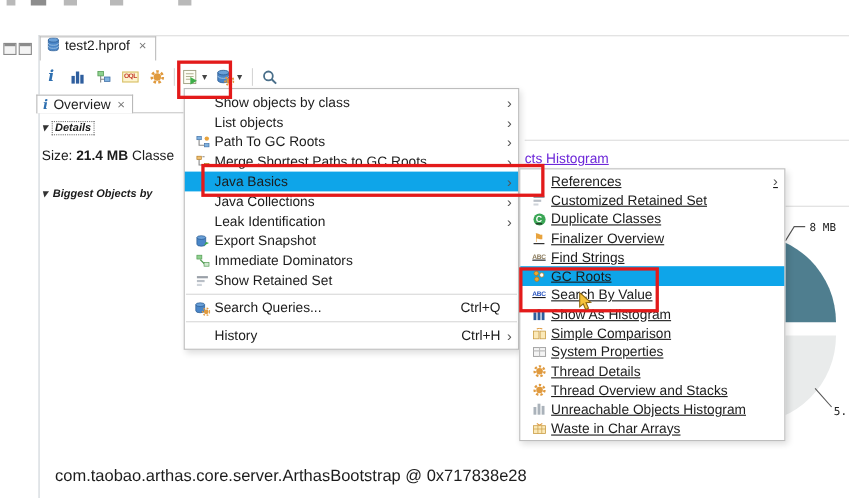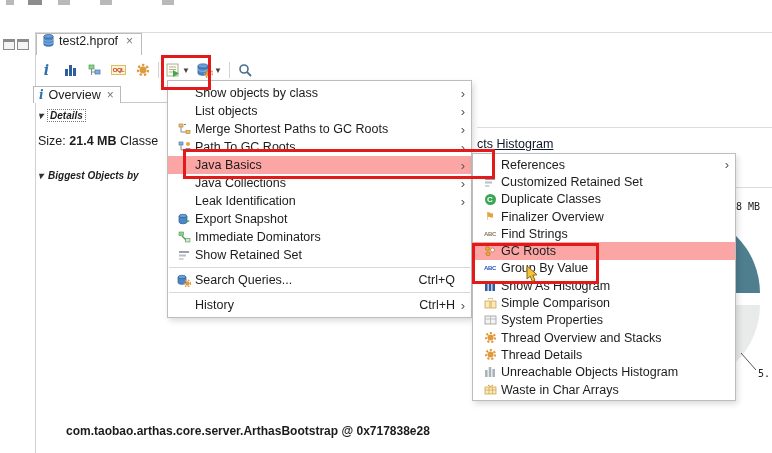--- a/index.html
+++ b/index.html
@@ -31,48 +31,48 @@
           background:#fdf4cf;border:1px solid #d8c06a;padding:1px 1px;}
   .gl-oql::after{content:"OQL";}
 
   
   .vtab{position:absolute;left:33px;top:86px;height:16px;display:flex;align-items:center;gap:5px;
         padding:0 6px 0 5px;background:#fff;border:1px solid #b9b9b9;border-bottom:none;font-size:12.5px;}
   .sec-head{position:absolute;font-weight:bold;font-size:10px;display:flex;align-items:center;gap:5px;font-style:italic;}
   .tri::before{content:"▾";font-size:10px;color:#333;}
   .focus-box{outline:1px dotted #777;padding:0 2px;}
   .size-line{position:absolute;font-size:12.5px;}
-  .blue-link{color:#0f172a;font-size:12.5px;}
+  .blue-link{color:#6d28d9;font-size:12.5px;}
 
   
   .menu{position:absolute;background:#fff;border:1px solid #bdbdbd;
         box-shadow:2px 3px 6px rgba(0,0,0,.14);box-sizing:border-box;}
   #main-menu{left:167px;top:80px;width:305px;padding:3px 0;z-index:10;}
-  #sub-menu{left:472px;top:153px;width:264px;padding:2px 0;z-index:11;}
+  #sub-menu{left:472px;top:153px;width:242px;padding:2px 0;z-index:11;text-decoration:underline;}
   .mi{display:flex;align-items:center;height:18px;font-size:12.5px;white-space:nowrap;cursor:default;}
   #sub-menu .mi{height:17.3px;}
-  .mi.hl{background:#fca5a5;}
+  .mi.hl{background:#0ea5e9;}
   .mico{width:22px;margin-left:5px;display:flex;align-items:center;justify-content:center;flex:0 0 22px;}
   #sub-menu .mico{margin-left:6px;}
   .mlabel{flex:1;}
   .msc{margin-right:0;}
   .marrow{width:16px;flex:0 0 16px;text-align:center;color:#555;}
   .marrow.has::after{content:"›";font-size:13px;}
   .msep{height:1px;background:#d8d8d8;margin:3px 1px;}
   .txt-ic{font-size:6px;font-weight:bold;letter-spacing:-0.3px;}
   .txt-ic.gray{color:#8a7a5a;} .txt-ic.blue{color:#2a55c0;}
   .disc-c{width:11px;height:11px;border-radius:50%;background:#3aa655;color:#fff;font-size:8px;
           font-weight:bold;display:flex;align-items:center;justify-content:center;}
   .flag{color:#e8a33d;font-size:11px;}
 
   
   .redbox{position:absolute;border:3px solid #e31a1a;z-index:20;pointer-events:none;}
 
   
-  .footer-obj{position:absolute;left:66px;top:424px;font-weight:bold;font-size:12px;}
+  .footer-obj{position:absolute;left:50px;top:424px;font-weight:normal;font-size:15px;}
 
   svg{display:block;}
 </style>
 </head>
 <body>
 
 <div id="app">
 
   <div class="smudge" style="left:6px;width:8px"></div>
   <div class="smudge" style="left:28px;width:14px;background:#8d8d8d"></div>
@@ -192,38 +192,38 @@
       <span class="marrow has"></span>
     </div>
     <div class="mi">
       <span class="mico"></span>
       <span class="mlabel">List objects</span>
       <span class="marrow has"></span>
     </div>
     <div class="mi">
       <span class="mico">
         <svg width="13" height="12">
-            <rect x="1" y="1" width="4" height="3" fill="#f0c070" stroke="#b07820" stroke-width="0.6"></rect>
-            <path d="M3 4 V9 H8 M6 1.5 H8" stroke="#888" fill="none"></path>
-            <rect x="8" y="7.5" width="4" height="3" fill="#f0c070" stroke="#b07820" stroke-width="0.6"></rect>
-          </svg>
-      </span>
-      <span class="mlabel">Merge Shortest Paths to GC Roots</span>
-      <span class="marrow has"></span>
-    </div>
-    <div class="mi">
-      <span class="mico">
-        <svg width="13" height="12">
             <rect x="1" y="1" width="4" height="3" fill="#7fb2e0" stroke="#3f6fa5" stroke-width="0.6"></rect>
             <path d="M3 4 V9 H8" stroke="#888" fill="none"></path>
             <rect x="8" y="7.5" width="4" height="3" fill="#7fb2e0" stroke="#3f6fa5" stroke-width="0.6"></rect>
             <circle cx="10" cy="3" r="2" fill="#e8a33d"></circle>
           </svg>
       </span>
       <span class="mlabel">Path To GC Roots</span>
+      <span class="marrow has"></span>
+    </div>
+    <div class="mi">
+      <span class="mico">
+        <svg width="13" height="12">
+            <rect x="1" y="1" width="4" height="3" fill="#f0c070" stroke="#b07820" stroke-width="0.6"></rect>
+            <path d="M3 4 V9 H8 M6 1.5 H8" stroke="#888" fill="none"></path>
+            <rect x="8" y="7.5" width="4" height="3" fill="#f0c070" stroke="#b07820" stroke-width="0.6"></rect>
+          </svg>
+      </span>
+      <span class="mlabel">Merge Shortest Paths to GC Roots</span>
       <span class="marrow has"></span>
     </div>
     <div class="mi hl">
       <span class="mico"></span>
       <span class="mlabel">Java Basics</span>
       <span class="marrow has"></span>
     </div>
     <div class="mi">
       <span class="mico"></span>
       <span class="mlabel">Java Collections</span>
@@ -336,21 +336,21 @@
             <circle cx="4" cy="8.8" r="2" fill="#f0a830" stroke="#b07820" stroke-width="0.7"></circle>
           </svg>
       </span>
       <span class="mlabel">GC Roots</span>
       <span class="marrow"></span>
     </div>
     <div class="mi">
       <span class="mico">
           <span class="txt-ic blue">ABC</span>
         </span>
-      <span class="mlabel">Group By Value</span>
+      <span class="mlabel">Search By Value</span>
       <span class="marrow"></span>
     </div>
     <div class="mi">
       <span class="mico">
         <svg width="12" height="12">
             <rect x="1" y="4" width="2.6" height="7" fill="#2e5e9e"></rect>
             <rect x="4.7" y="1" width="2.6" height="10" fill="#2e5e9e"></rect>
             <rect x="8.4" y="3" width="2.6" height="8" fill="#2e5e9e"></rect>
           </svg>
       </span>
@@ -378,31 +378,31 @@
       <span class="mlabel">System Properties</span>
       <span class="marrow"></span>
     </div>
     <div class="mi">
       <span class="mico">
         <svg width="13" height="13">
             <circle cx="6.5" cy="6.5" r="3" fill="#e09a3e"></circle>
             <circle cx="6.5" cy="6.5" r="4.5" fill="none" stroke="#e09a3e" stroke-width="2.1" stroke-dasharray="2.1 1.9"></circle>
           </svg>
       </span>
-      <span class="mlabel">Thread Overview and Stacks</span>
+      <span class="mlabel">Thread Details</span>
       <span class="marrow"></span>
     </div>
     <div class="mi">
       <span class="mico">
         <svg width="13" height="13">
             <circle cx="6.5" cy="6.5" r="3" fill="#e09a3e"></circle>
             <circle cx="6.5" cy="6.5" r="4.5" fill="none" stroke="#e09a3e" stroke-width="2.1" stroke-dasharray="2.1 1.9"></circle>
           </svg>
       </span>
-      <span class="mlabel">Thread Details</span>
+      <span class="mlabel">Thread Overview and Stacks</span>
       <span class="marrow"></span>
     </div>
     <div class="mi">
       <span class="mico">
         <svg width="12" height="12">
             <rect x="1" y="4" width="2.6" height="7" fill="#aab2ba"></rect>
             <rect x="4.7" y="1" width="2.6" height="10" fill="#aab2ba"></rect>
             <rect x="8.4" y="3" width="2.6" height="8" fill="#aab2ba"></rect>
           </svg>
       </span>

